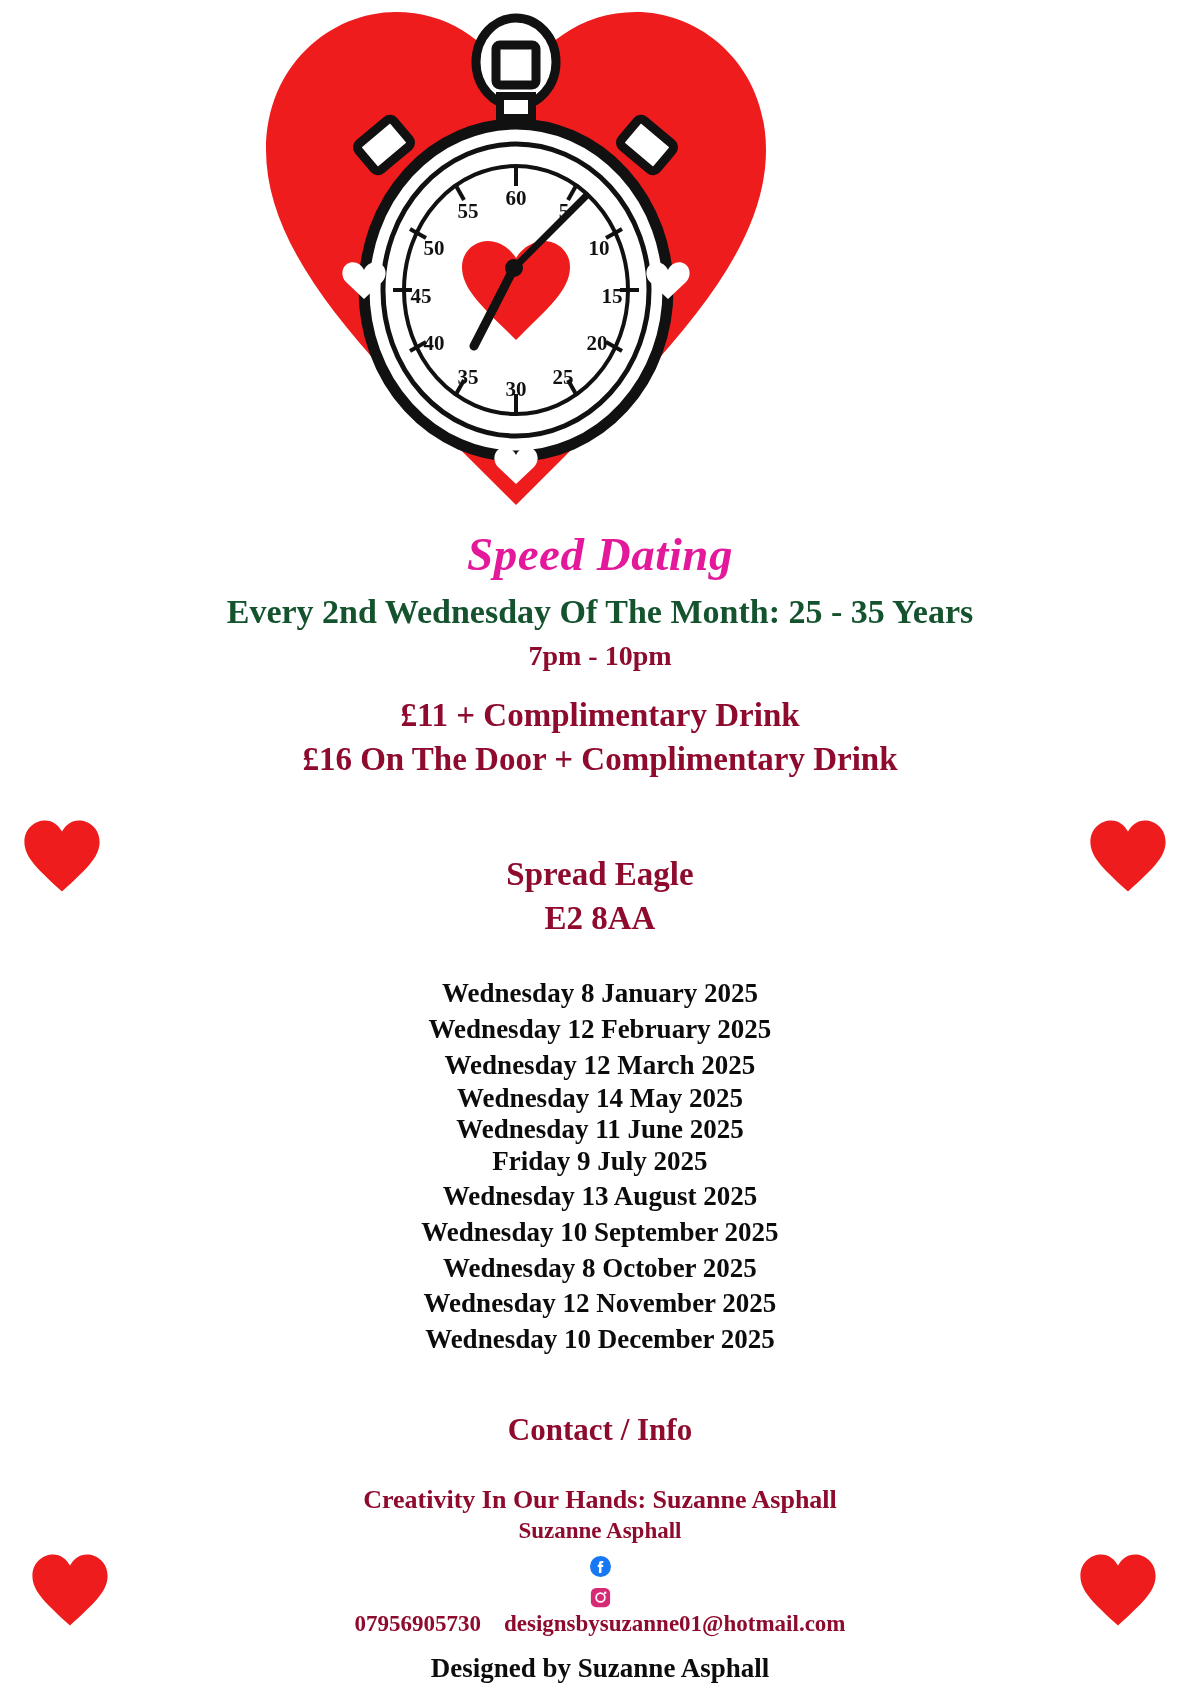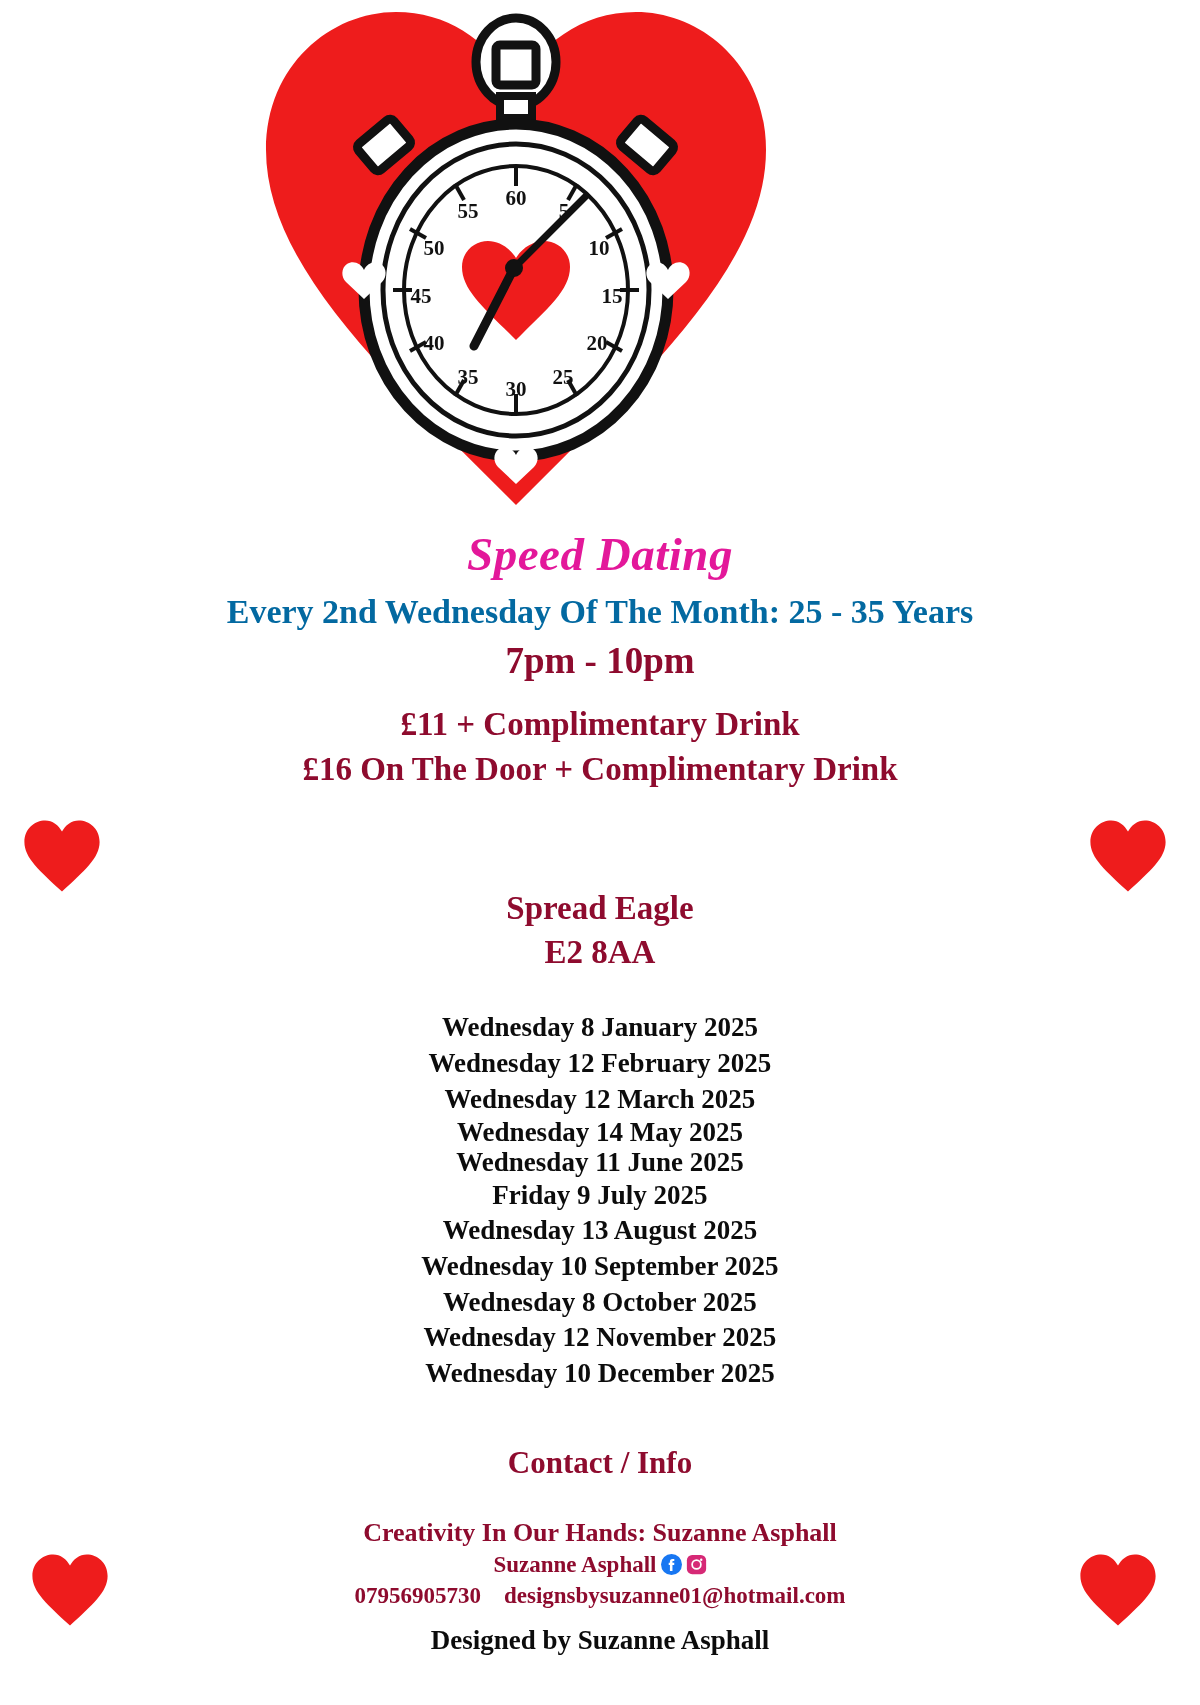--- a/index.html
+++ b/index.html
@@ -63,44 +63,44 @@
     font-size: 47px;
     color: #e3189a;
     letter-spacing: 0.5px;
     margin: 0 0 14px 0;
     line-height: 1.05;
   }
 
   .line-when {
     font-weight: bold;
     font-size: 34px;
-    color: #0369a1;
+    color: #14532d;
     margin: 0 0 10px 0;
     line-height: 1.1;
   }
 
   .line-time {
     font-weight: bold;
-    font-size: 37px;
+    font-size: 28px;
     color: #8e0b2e;
     margin: 0 0 22px 0;
     line-height: 1.1;
   }
 
   .price {
     font-weight: bold;
     font-size: 33px;
     color: #8e0b2e;
     line-height: 1.3;
     margin: 0;
   }
   .price + .price { margin-top: 2px; }
 
   .venue {
-    margin-top: 96px;
+    margin-top: 72px;
     font-weight: bold;
     font-size: 33px;
     color: #8e0b2e;
     line-height: 1.32;
   }
 
   .dates {
     margin-top: 36px;
     font-weight: bold;
     font-size: 27px;
@@ -127,21 +127,22 @@
     margin-top: 36px;
   }
   .contact-social {
     font-weight: bold;
     font-size: 23px;
     color: #8e0b2e;
     line-height: 1.3;
     display: flex;
     justify-content: center;
     align-items: center;
-    gap: 4px;
+    gap: 10px;
+    flex-direction: column;
   }
   .contact-line {
     font-weight: bold;
     font-size: 23px;
     color: #8e0b2e;
     line-height: 1.35;
   }
   .designed {
     margin-top: 14px;
     font-weight: bold;

